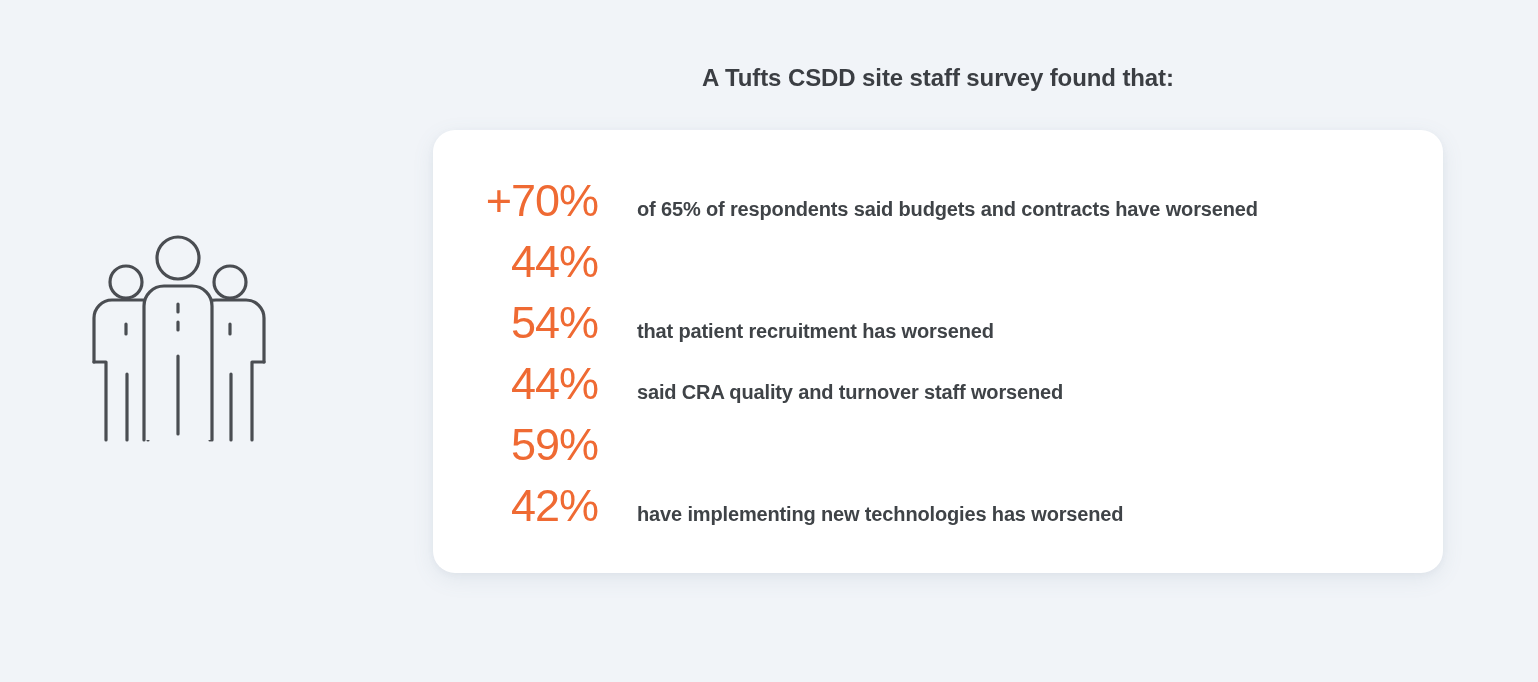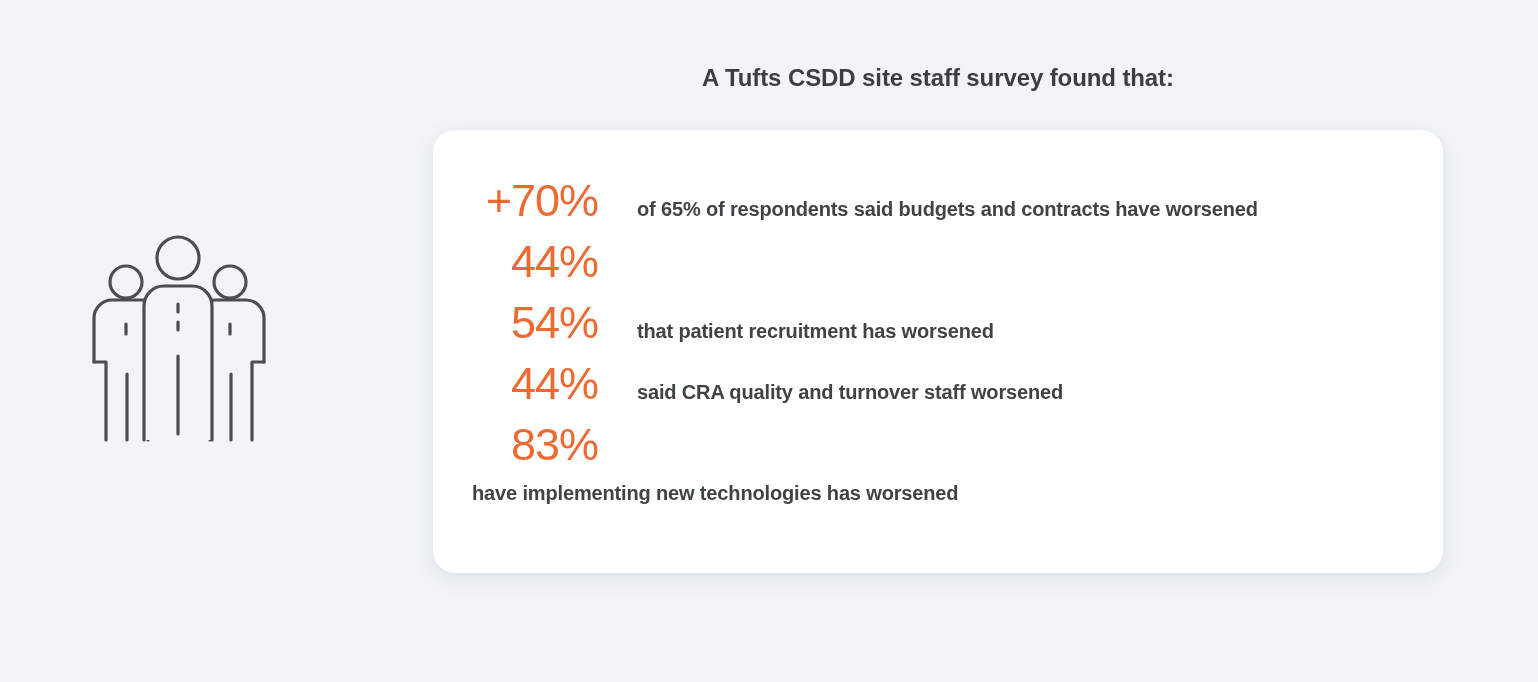--- a/index.html
+++ b/index.html
@@ -144,23 +144,24 @@
         <div class="stat-value">54%</div>
         <div class="stat-label">that patient recruitment has worsened</div>
       </div>
 
       <div class="stat-row">
         <div class="stat-value">44%</div>
         <div class="stat-label">said CRA quality and turnover staff worsened</div>
       </div>
 
       <div class="stat-row">
-        <div class="stat-value">83%</div>
+        <div class="stat-value">59%</div>
       </div>
 
       <div class="stat-row">
+        <div class="stat-value">42%</div>
         <div class="stat-label">have implementing new technologies has worsened</div>
       </div>
 
     </div>
   </div>
 
 </div>
 
 </body></html>

